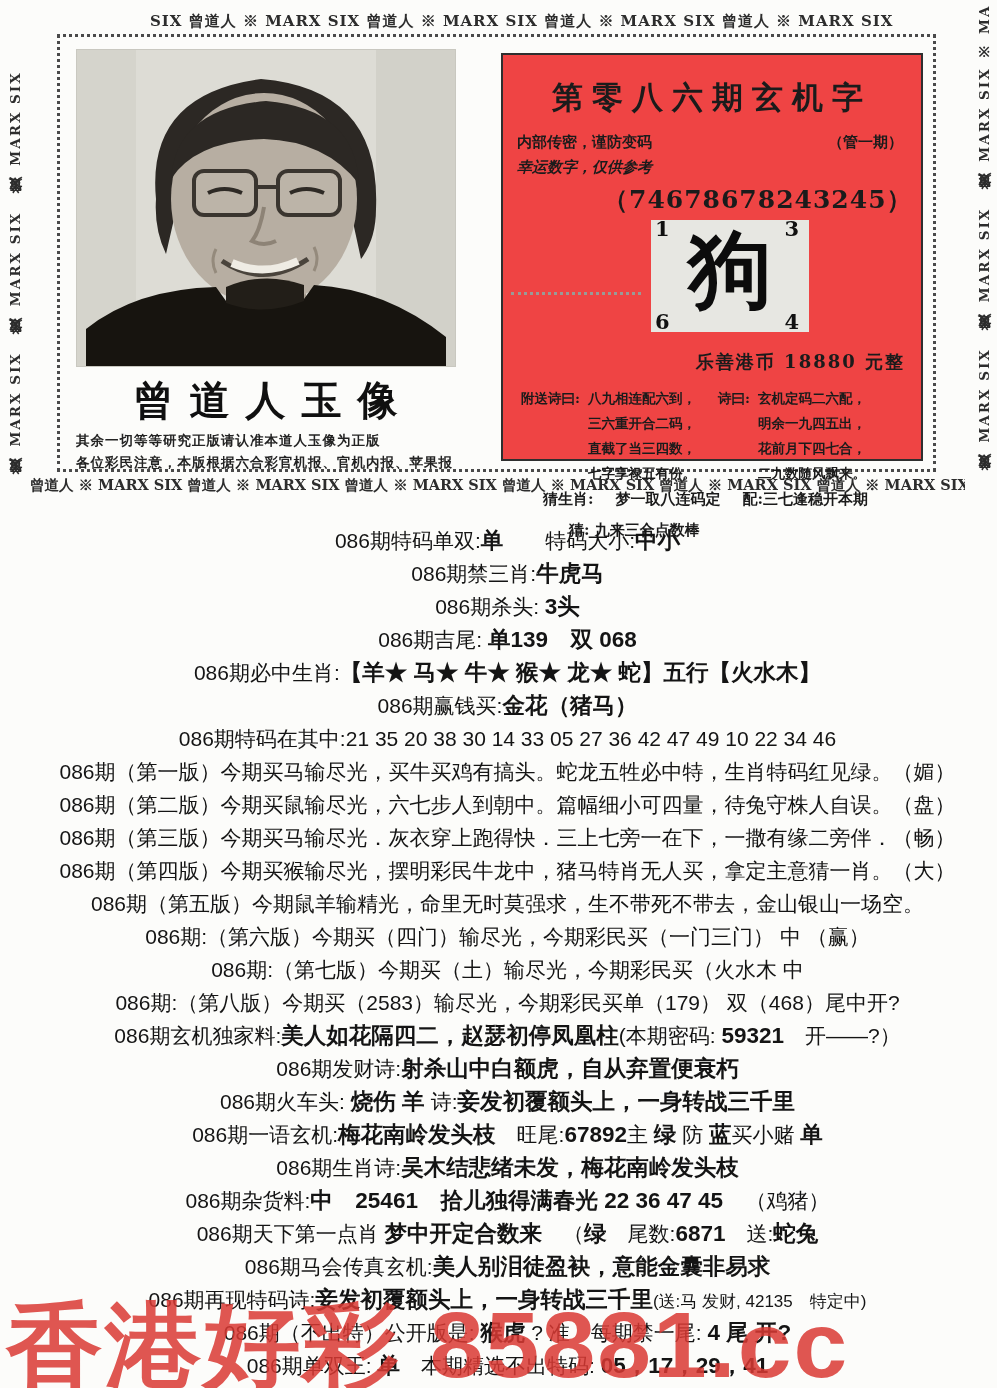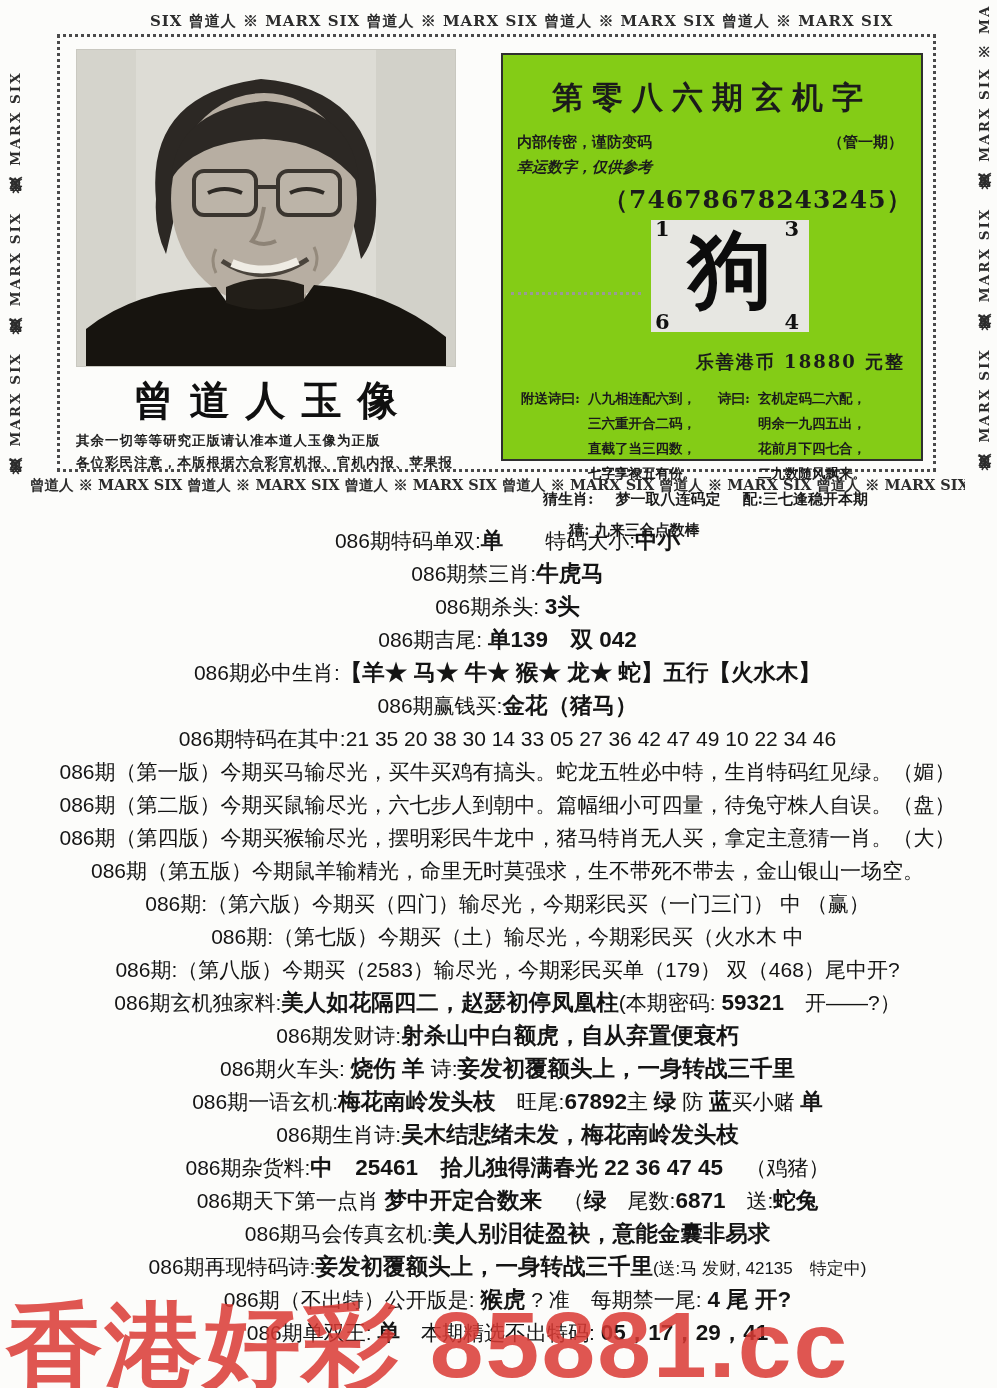--- a/index.html
+++ b/index.html
@@ -24,21 +24,21 @@
   
   .portrait-wrap{position:absolute;left:16px;top:12px;width:395px;}
   .portrait-wrap svg{display:block;}
   .caption{margin-top:6px;text-align:center;font-family:"DejaVu Serif",serif;font-weight:bold;
            font-size:40px;letter-spacing:16px;color:#101010;white-space:nowrap;}
   .note{margin-top:4px;font-family:"DejaVu Serif",serif;font-weight:bold;font-size:13.5px;color:#232323;
         letter-spacing:1px;white-space:nowrap;}
 
   
   .panel{position:absolute;left:441px;top:16px;width:422px;height:408px;border:2px solid #2f2f2f;
-         box-sizing:border-box;background:#84cc16;font-family:"DejaVu Serif",serif;color:#1b1b1b;}
+         box-sizing:border-box;background:#ef4444;font-family:"DejaVu Serif",serif;color:#1b1b1b;}
   .panel-title{margin-top:22px;text-align:center;font-size:31px;font-weight:bold;letter-spacing:9px;white-space:nowrap;}
   .panel-row{display:flex;justify-content:space-between;margin:14px 18px 0 14px;font-size:15px;font-weight:bold;}
   .panel-row2{margin:6px 0 0 14px;font-size:15px;font-weight:bold;font-style:italic;}
   .panel-nums{margin:6px 0 0 100px;font-size:25px;font-weight:bold;letter-spacing:1px;}
   .zodiac-wrap{position:relative;height:116px;margin-top:4px;}
   .dotted-divider{position:absolute;left:8px;top:72px;width:130px;border-top:3px dotted #9a9a96;}
   .zodiac-box{position:absolute;left:148px;top:0;width:158px;height:112px;background:#e7e7e2;}
   .zchar{position:absolute;left:50%;top:50%;transform:translate(-50%,-54%);font-size:84px;font-weight:bold;color:#0c0c0c;}
   .zn{position:absolute;font-size:21px;font-weight:bold;color:#111;}
   .zn.tl{left:4px;top:-4px;}
@@ -169,26 +169,27 @@
       </div>
     </div>
   </div>
 
   <div class="bottom-strip">曾道人 ※ MARX SIX 曾道人 ※ MARX SIX 曾道人 ※ MARX SIX 曾道人 ※ MARX SIX 曾道人 ※ MARX SIX 曾道人 ※ MARX SIX</div>
 
   <div class="body-lines" id="body-lines">
       <div class="bline"><span>086期特码单双:</span><span class="hw">单</span><span>　　特码大小:</span><span class="hw">中小</span></div>
       <div class="bline"><span>086期禁三肖:</span><span class="hw">牛虎马</span></div>
       <div class="bline"><span>086期杀头: </span><span class="hw">3头</span></div>
-      <div class="bline"><span>086期吉尾: </span><span class="hw">单139　双 042</span></div>
+      <div class="bline"><span>086期吉尾: </span><span class="hw">单139　双 068</span></div>
       <div class="bline"><span>086期必中生肖:</span><span class="hw">【羊★ 马★ 牛★ 猴★ 龙★ 蛇】五行【火水木】</span></div>
       <div class="bline"><span>086期赢钱买:</span><span class="hw">金花（猪马）</span></div>
       <div class="bline"><span>086期特码在其中:21 35 20 38 30 14 33 05 27 36 42 47 49 10 22 34 46</span></div>
       <div class="bline"><span>086期（第一版）今期买马输尽光，买牛买鸡有搞头。蛇龙五牲必中特，生肖特码红见绿。（媚）</span></div>
       <div class="bline"><span>086期（第二版）今期买鼠输尽光，六七步人到朝中。篇幅细小可四量，待兔守株人自误。（盘）</span></div>
+      <div class="bline"><span>086期（第三版）今期买马输尽光．灰衣穿上跑得快．三上七旁一在下，一撒有缘二旁伴．（畅）</span></div>
       <div class="bline"><span>086期（第四版）今期买猴输尽光，摆明彩民牛龙中，猪马特肖无人买，拿定主意猜一肖。（大）</span></div>
       <div class="bline"><span>086期（第五版）今期鼠羊输精光，命里无时莫强求，生不带死不带去，金山银山一场空。</span></div>
       <div class="bline"><span>086期:（第六版）今期买（四门）输尽光，今期彩民买（一门三门） 中 （赢）</span></div>
       <div class="bline"><span>086期:（第七版）今期买（土）输尽光，今期彩民买（火水木 中</span></div>
       <div class="bline"><span>086期:（第八版）今期买（2583）输尽光，今期彩民买单（179） 双（468）尾中开?</span></div>
       <div class="bline"><span>086期玄机独家料:</span><span class="hw">美人如花隔四二，赵瑟初停凤凰柱</span><span>(本期密码: </span><span class="hw">59321</span><span>　开——?）</span></div>
       <div class="bline"><span>086期发财诗:</span><span class="hw">射杀山中白额虎，自从弃置便衰朽</span></div>
       <div class="bline"><span>086期火车头: </span><span class="hw">烧伤 羊 </span><span>诗:</span><span class="hw">妾发初覆额头上，一身转战三千里</span></div>
       <div class="bline"><span>086期一语玄机:</span><span class="hw">梅花南岭发头枝</span><span>　旺尾:</span><span class="hw">67892</span><span>主 </span><span class="hw">绿</span><span> 防 </span><span class="hw">蓝</span><span>买小赌 </span><span class="hw">单</span></div>
       <div class="bline"><span>086期生肖诗:</span><span class="hw">吴木结悲绪未发，梅花南岭发头枝</span></div>

